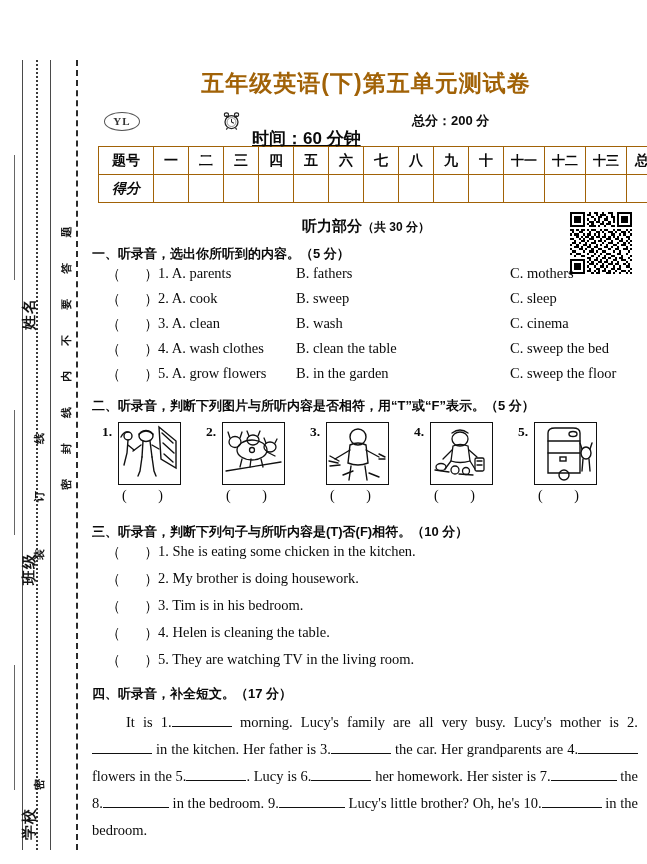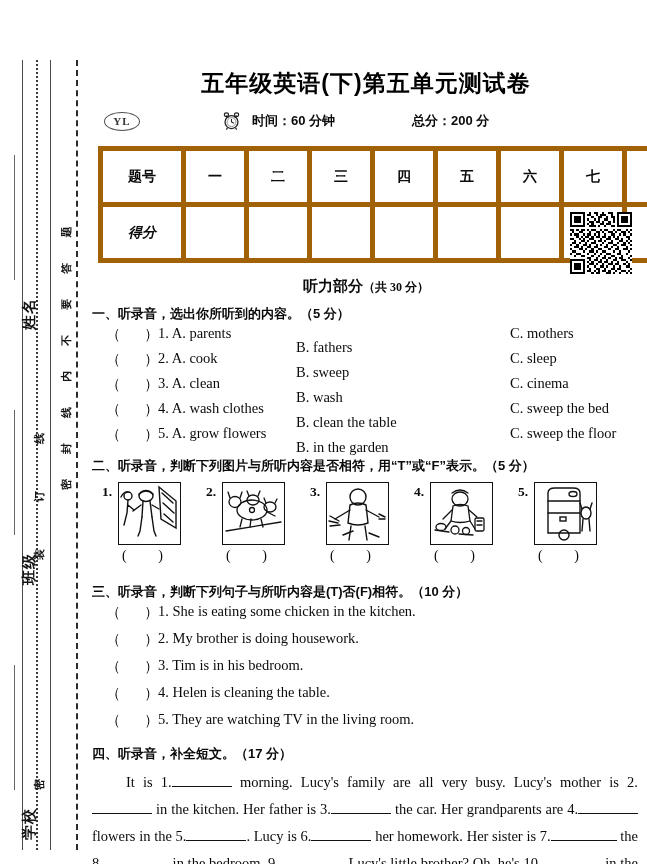--- a/index.html
+++ b/index.html
@@ -55,21 +55,21 @@
     height: 864px;
   }
 
   .paper-title {
     text-align: center;
     font-family: "Liberation Sans", "DejaVu Sans", sans-serif;
     font-weight: bold;
     font-size: 23px;
     letter-spacing: 1px;
     margin-top: 68px;
-    color: #000000;
+    color: #a16207;
   }
 
   .meta-row {
     position: relative;
     height: 30px;
     margin-top: 11px;
   }
   .yl-badge {
     position: absolute;
     left: 12px;
@@ -89,67 +89,68 @@
   .clock-icon {
     position: absolute;
     left: 130px;
     top: 0px;
     width: 19px;
     height: 21px;
   }
   .time-label {
     position: absolute;
     left: 160px;
-    top: 2px;
+    top: 17px;
     font-family: "Liberation Sans", "DejaVu Sans", sans-serif;
     font-weight: bold;
-    font-size: 13px;
+    font-size: 17px;
+    text-decoration: underline;
   }
   .total-label {
     position: absolute;
     left: 320px;
     top: 2px;
     font-family: "Liberation Sans", "DejaVu Sans", sans-serif;
     font-weight: bold;
     font-size: 13px;
   }
 
   
   table.score-table {
     border-collapse: collapse;
     width: 534px;
     margin-top: 6px;
     margin-left: 6px;
     table-layout: fixed;
   }
   table.score-table td {
-    border: 5px solid #a16207;
+    border: 1px solid #a16207;
     height: 27px;
     text-align: center;
     vertical-align: middle;
     font-family: "Liberation Sans", "DejaVu Sans", sans-serif;
     font-weight: bold;
     font-size: 14px;
-    padding: 12px;
+    padding: 0;
   }
   table.score-table td.lead { width: 54px; }
   table.score-table td.num { width: 34px; }
   table.score-table td.wide { width: 40px; font-size: 13px; }
   table.score-table td.sum { width: 44px; }
   table.score-table tr.blank td { height: 27px; font-style: italic; }
 
   
   .part-title {
     text-align: center;
     font-family: "Liberation Sans", "DejaVu Sans", sans-serif;
     font-weight: bold;
     font-size: 15px;
     margin-top: 14px;
   }
-  .part-title .pts { font-size: 12px; font-weight: bold; font-family: Liberation Serif, serif; }
+  .part-title .pts { font-size: 12px; font-weight: bold; }
 
   .sec-head {
     font-family: "Liberation Sans", "DejaVu Sans", sans-serif;
     font-weight: bold;
     font-size: 13px;
     margin-top: 9px;
     margin-left: 0px;
     letter-spacing: 0px;
   }
 
@@ -163,21 +164,21 @@
 
   
   .opt-row {
     position: relative;
     height: 25px;
     font-size: 14.5px;
     margin-left: 14px;
   }
   .opt-row .paren { position: absolute; left: 0; top: 2px; letter-spacing: 10px; }
   .opt-row .oa { position: absolute; left: 52px; top: 2px; }
-  .opt-row .ob { position: absolute; left: 190px; top: 16px; }
+  .opt-row .ob { position: absolute; left: 190px; top: 2px; }
   .opt-row .oc { position: absolute; left: 404px; top: 2px; }
 
   
   .pic-row {
     position: relative;
     height: 92px;
     margin-top: 7px;
     margin-left: 10px;
   }
   .pic-cell { position: absolute; top: 0; width: 104px; }

